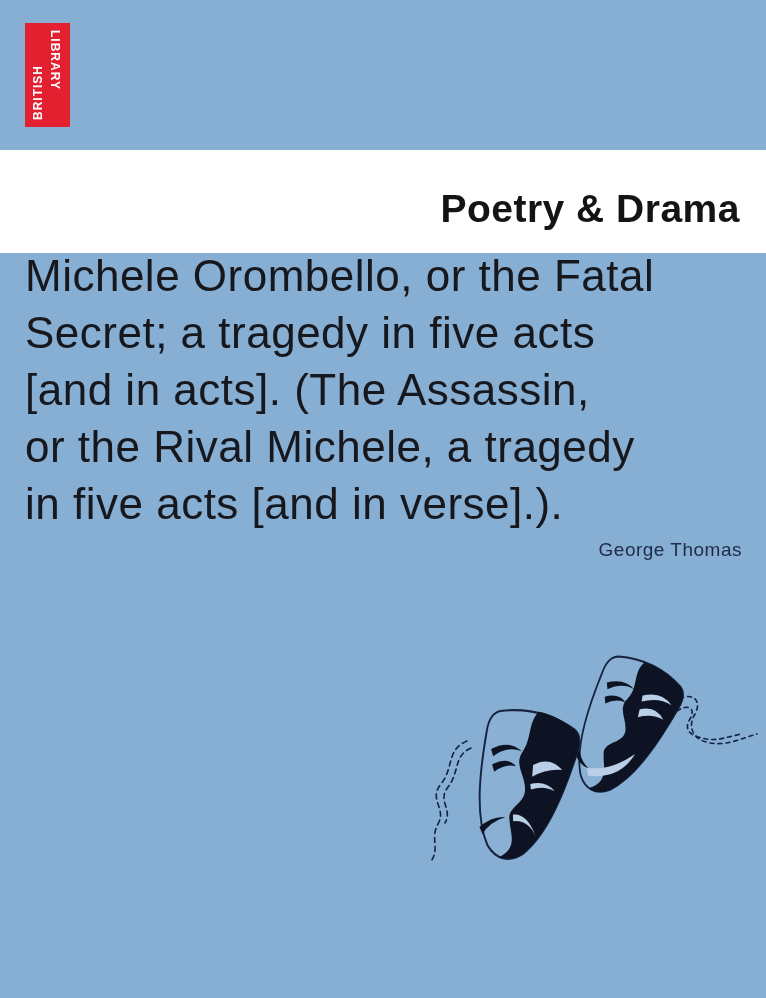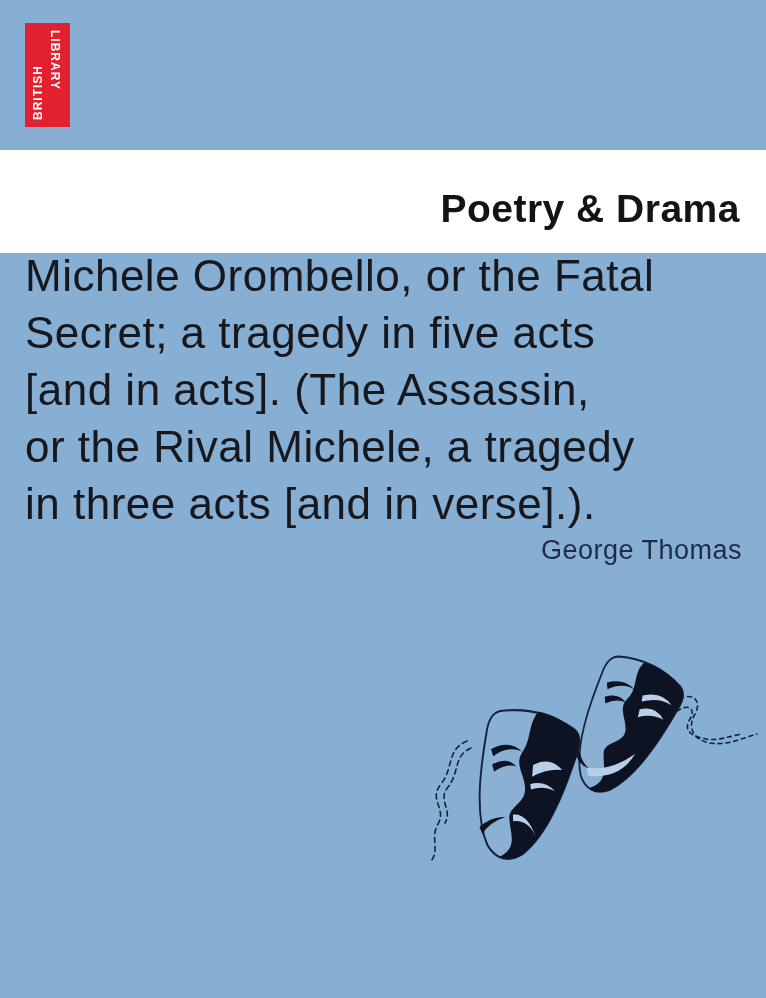--- a/index.html
+++ b/index.html
@@ -65,21 +65,21 @@
     font-size: 44px;
     line-height: 57px;
     letter-spacing: 0.5px;
   }
   .title-line { white-space: nowrap; }
 
   
   .author {
     position: absolute;
     right: 24px; top: 533px;
-    font-size: 27px;
+    font-size: 19px;
     line-height: 34px;
     color: #1e2c49;
     letter-spacing: 0.5px;
     text-align: right;
   }
 
   
   .masks {
     position: absolute;
     left: 405px; top: 575px;
@@ -97,21 +97,21 @@
 
   <div class="category-band">
     <span>Poetry &amp; Drama</span>
   </div>
 
   <div class="title">
     <div class="title-line">Michele Orombello, or the Fatal</div>
     <div class="title-line">Secret; a tragedy in five acts</div>
     <div class="title-line">[and in acts]. (The Assassin,</div>
     <div class="title-line">or the Rival Michele, a tragedy</div>
-    <div class="title-line">in three acts [and in verse].).</div>
+    <div class="title-line">in five acts [and in verse].).</div>
   </div>
 
   <div class="author">George Thomas</div>
 
   <svg class="masks" width="365" height="315" viewBox="405 575 365 315" xmlns="http://www.w3.org/2000/svg">
 
     <g stroke="#14223f" fill="none" stroke-width="1.6" stroke-dasharray="5 4" stroke-linecap="round">
       <path d="M467,741 C446,750 454,768 441,784 C428,800 447,808 438,824 C430,838 440,850 431,861"></path>
       <path d="M471,748 C453,756 460,772 448,787 C437,801 453,809 445,823"></path>
     </g>

